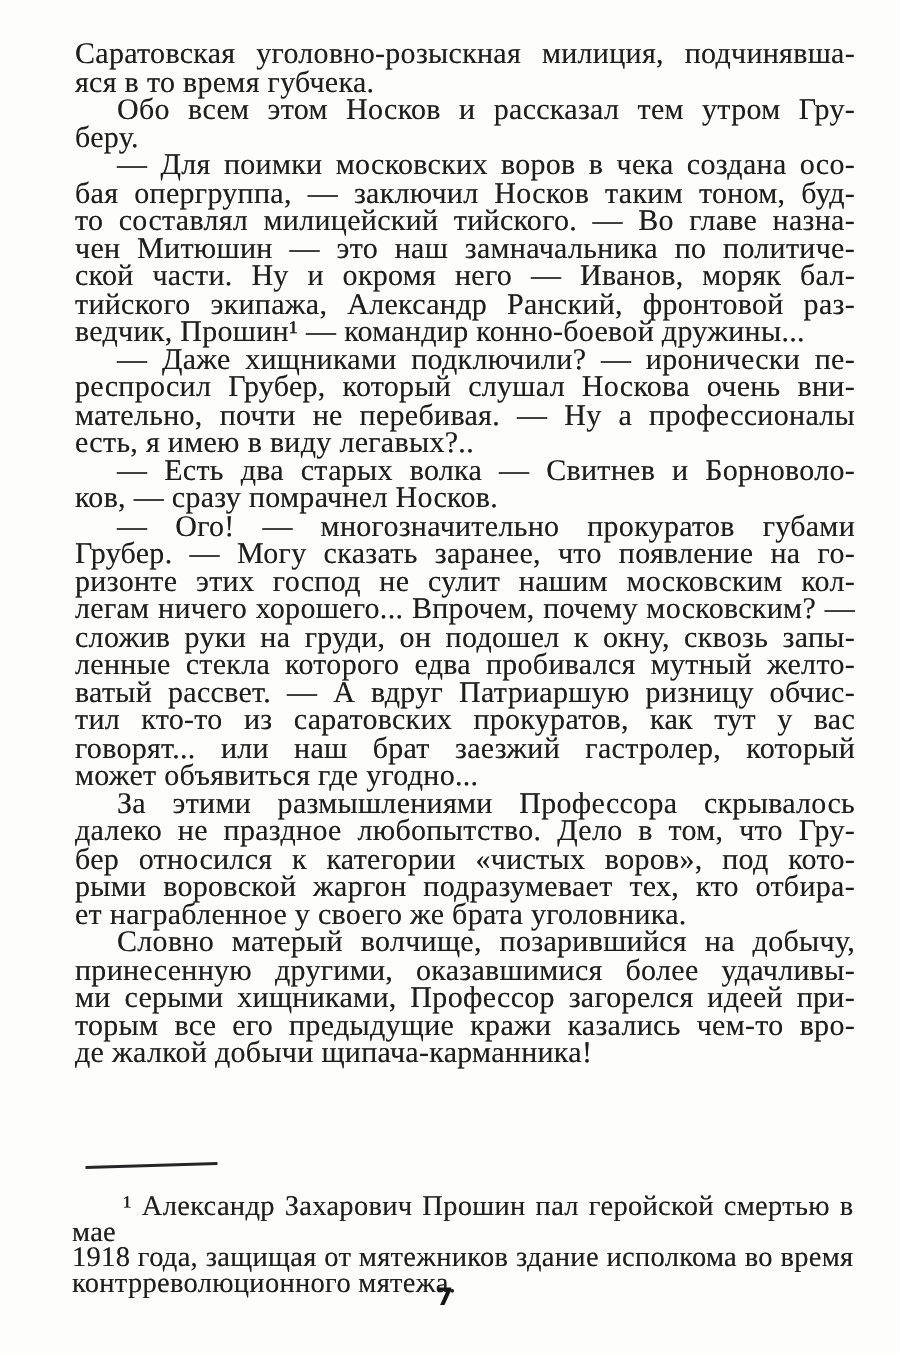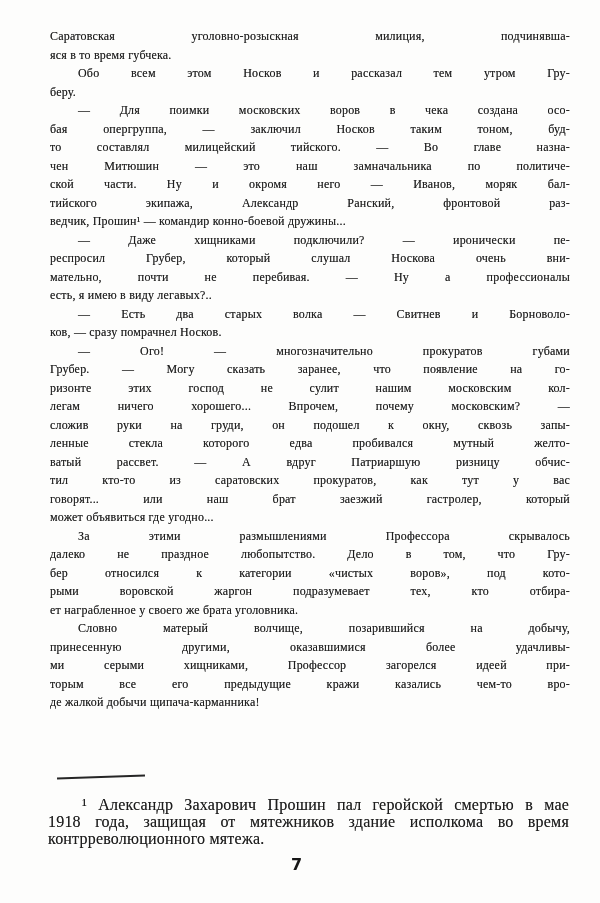--- a/index.html
+++ b/index.html
@@ -13,21 +13,21 @@
     background: #fdfdfc;
     overflow: hidden;
     font-family: "Liberation Serif", "DejaVu Serif", serif;
     color: #1e1e1e;
   }
   .body-text {
     position: absolute;
     left: 50px;
     top: 27px;
     width: 520px;
-    font-size: 12px;
+    font-size: 20px;
     line-height: 18.5px;
     letter-spacing: 0.2px;
     text-shadow: 0 0 0.4px rgba(20,20,20,0.55);
   }
   .line {
     text-align: justify;
     text-align-last: justify;
     text-justify: inter-word;
     white-space: normal;
   }
@@ -44,21 +44,21 @@
     width: 88px;
     height: 2px;
     background: #262626;
     transform: rotate(-1.8deg);
   }
   .footnote {
     position: absolute;
     left: 48px;
     top: 796px;
     width: 521px;
-    font-size: 16px;
+    font-size: 19px;
     line-height: 17px;
     letter-spacing: 0.2px;
     text-shadow: 0 0 0.4px rgba(20,20,20,0.55);
   }
   .footnote .line.indent {
     text-indent: 34px;
   }
   .page-number {
     position: absolute;
     left: 0;

